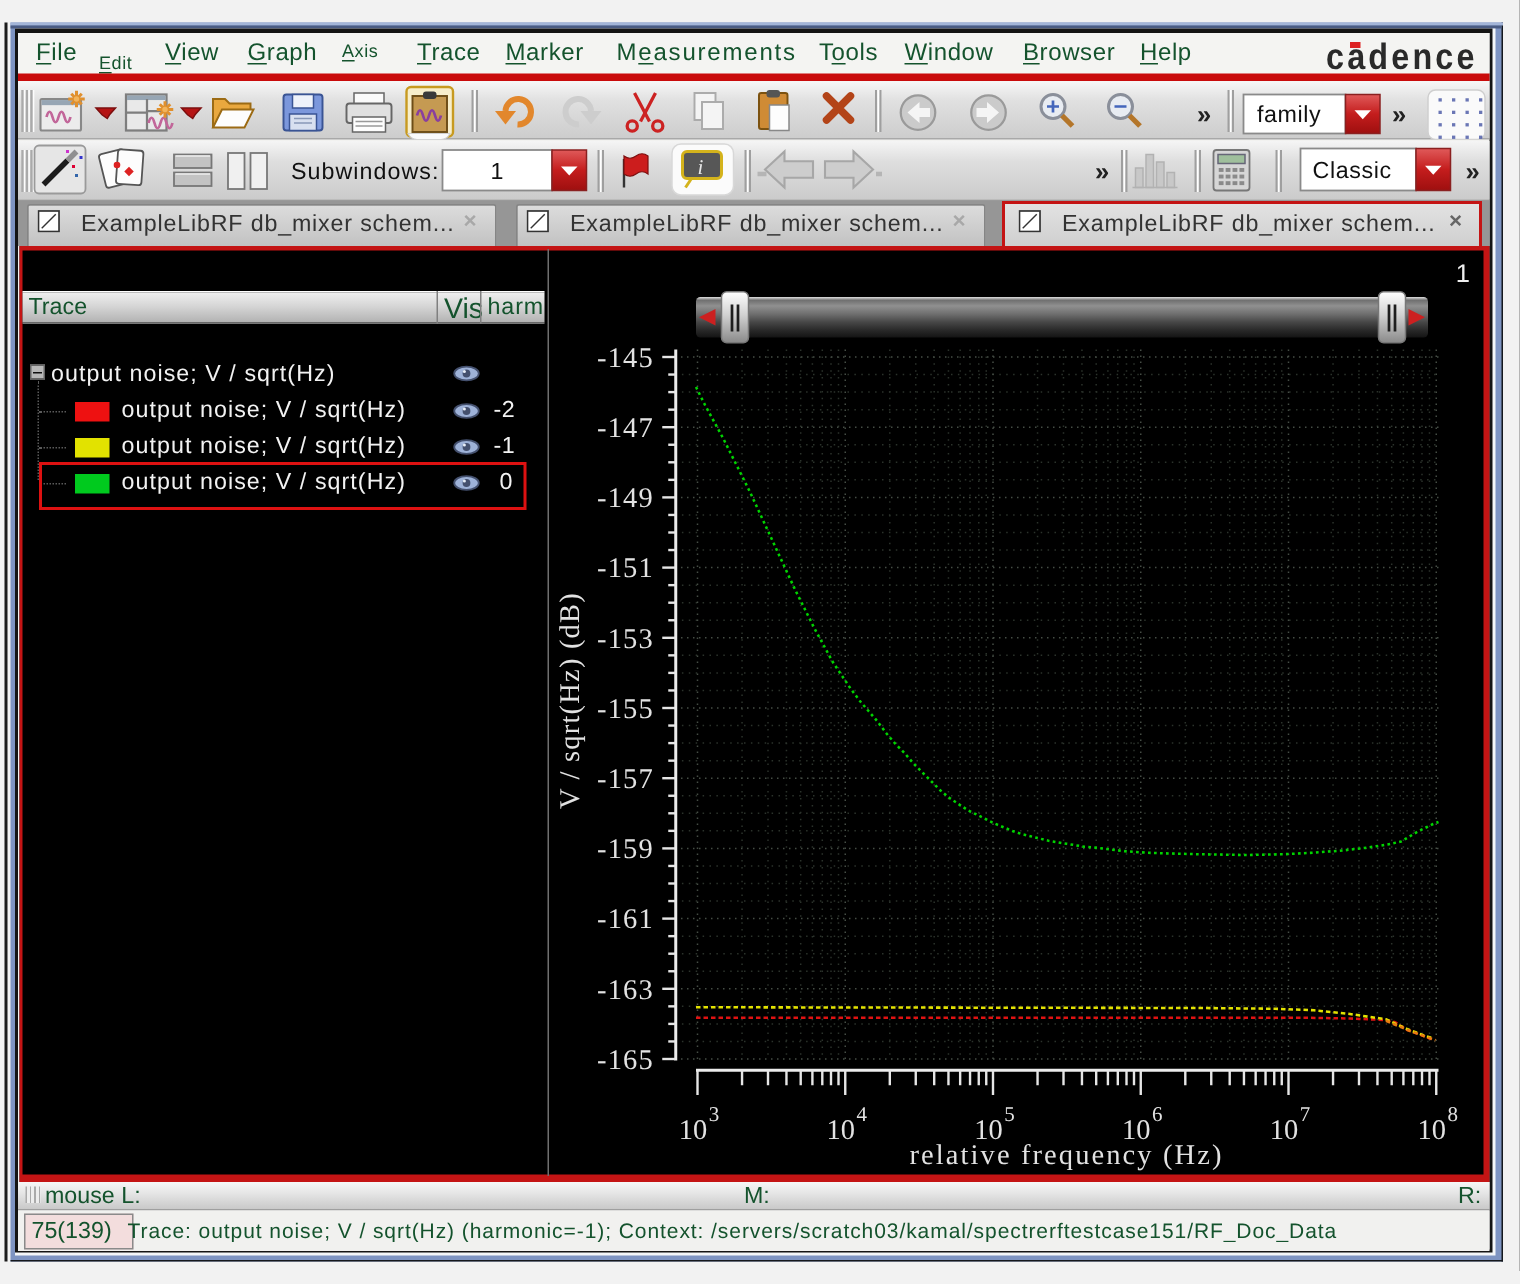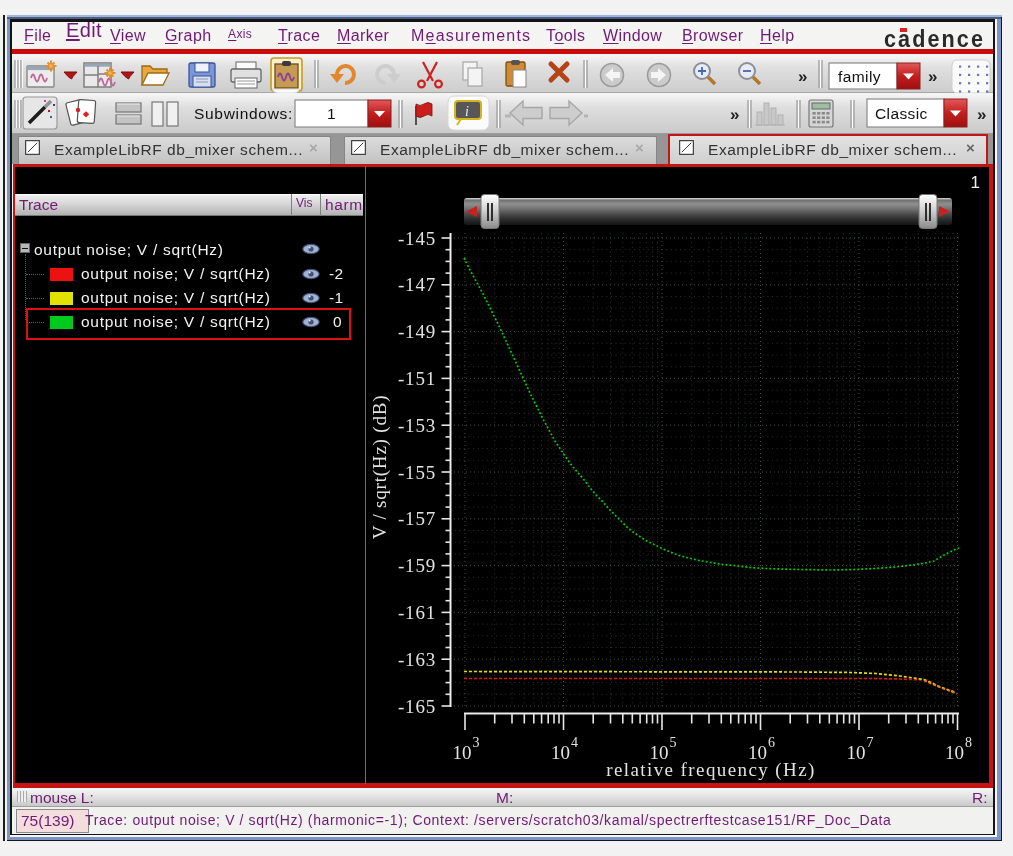--- a/index.html
+++ b/index.html
@@ -1,32 +1,32 @@
 <!DOCTYPE html>
 <html><head><meta charset="utf-8">
 <style>
 *{margin:0;padding:0;box-sizing:border-box}
 html,body{width:1013px;height:856px;background:#f2f2f2;overflow:hidden;
  font-family:"Liberation Sans",sans-serif;}
 .a{position:absolute}
-.txt{white-space:nowrap;color:#701a75}
+.txt{white-space:nowrap;color:#14532d}
 u{text-decoration:underline;text-underline-offset:2px}
 </style></head>
 <body>
 
 <div class="a" style="left:3px;top:15px;width:2px;height:826px;background:#1b1b1b"></div>
 <div class="a" style="left:6.5px;top:15px;width:995px;height:826px;background:#7e94c2;border-right:1.5px solid #15181d;border-bottom:1.5px solid #15181d"></div>
 <div class="a" style="left:6.5px;top:15px;width:995px;height:1.6px;background:#a3b5d8"></div>
 <div class="a" style="left:6.5px;top:16.6px;width:994px;height:2.6px;background:#4a5c84"></div>
 <div class="a" style="left:9.8px;top:19.3px;width:987.7px;height:818.2px;background:#f4f6f8"></div>
 <div class="a" style="left:9.8px;top:19.3px;width:985.2px;height:816.2px;background:#141414"></div>
 <div class="a" style="left:12px;top:21.8px;width:981px;height:811.7px;background:#f2f2f0"></div>
 <div class="a" style="left:12px;top:22px;width:981px;height:27px;background:#f4f4f2"></div>
 <div class="a txt" style="left:24px;top:27px;font-size:16px;letter-spacing:0.4px"><u>F</u>ile</div>
-<div class="a txt" style="left:66px;top:19px;font-size:20px;letter-spacing:0.4px"><u>E</u>dit</div>
+<div class="a txt" style="left:66px;top:35px;font-size:12px;letter-spacing:0.4px"><u>E</u>dit</div>
 <div class="a txt" style="left:110px;top:27px;font-size:16px;letter-spacing:0.4px"><u>V</u>iew</div>
 <div class="a txt" style="left:165px;top:27px;font-size:16px;letter-spacing:0.4px"><u>G</u>raph</div>
 <div class="a txt" style="left:228px;top:27px;font-size:12px;letter-spacing:0.4px"><u>A</u>xis</div>
 <div class="a txt" style="left:278px;top:27px;font-size:16px;letter-spacing:0.4px"><u>T</u>race</div>
 <div class="a txt" style="left:337px;top:27px;font-size:16px;letter-spacing:0.4px"><u>M</u>arker</div>
 <div class="a txt" style="left:411px;top:27px;font-size:16px;letter-spacing:0.4px"><span style="letter-spacing:1.2px">M<u>e</u>asurements</span></div>
 <div class="a txt" style="left:546px;top:27px;font-size:16px;letter-spacing:0.4px">T<u>o</u>ols</div>
 <div class="a txt" style="left:603px;top:27px;font-size:16px;letter-spacing:0.4px"><u>W</u>indow</div>
 <div class="a txt" style="left:682px;top:27px;font-size:16px;letter-spacing:0.4px"><u>B</u>rowser</div>
 <div class="a txt" style="left:760px;top:27px;font-size:16px;letter-spacing:0.4px"><u>H</u>elp</div>
@@ -255,21 +255,21 @@
     <rect x="0.7" y="0.7" width="14.6" height="14.6" fill="#fff" stroke="#333" stroke-width="1.2"></rect>
     <path d="M3,13 L13,3" stroke="#333" stroke-width="1"></path>
   </svg>
 <div class="a txt" style="left:708px;top:141px;font-size:15.5px;letter-spacing:0.55px;color:#333">ExampleLibRF db_mixer schem...</div>
 <div class="a" style="left:966px;top:139px;font-size:15px;font-weight:bold;color:#666">×</div>
 <div class="a" style="left:12.5px;top:163.5px;width:980px;height:624px;background:#000;border-style:solid;border-color:#c41414;border-width:3px 4px 5px 2.5px"></div>
 <div class="a" style="left:364.5px;top:166px;width:1.5px;height:618px;background:#6f6f6f"></div>
 <div class="a" style="left:15px;top:194px;width:348px;height:22px;background:linear-gradient(180deg,#efefef,#d6d6d6 45%,#b2b2b2);border-top:1px solid #fff;border-bottom:1px solid #777"></div>
 <div class="a txt" style="left:19px;top:196px;font-size:15.5px">Trace</div>
 <div class="a" style="left:291px;top:194px;width:1px;height:22px;background:#808080"></div>
-<div class="a txt" style="left:296px;top:196px;font-size:12px">Vis</div>
+<div class="a txt" style="left:296px;top:196px;font-size:19px">Vis</div>
 <div class="a" style="left:320px;top:194px;width:1px;height:22px;background:#808080"></div>
 <div class="a txt" style="left:325px;top:196px;font-size:15.5px;letter-spacing:0.6px;width:38px;overflow:hidden">harm</div>
 <div class="a" style="left:25px;top:254px;width:1px;height:66px;border-left:1px dotted #5a5a5a"></div>
 <div class="a" style="left:26px;top:274px;width:18px;height:1px;border-top:1px dotted #5a5a5a"></div>
 <div class="a" style="left:26px;top:298px;width:18px;height:1px;border-top:1px dotted #5a5a5a"></div>
 <div class="a" style="left:26px;top:322px;width:18px;height:1px;border-top:1px dotted #5a5a5a"></div>
 <div class="a" style="left:20px;top:243px;width:10px;height:10px;background:#b8b8b8;border:1px solid #666"></div>
 <div class="a" style="left:22px;top:247.5px;width:6px;height:1.4px;background:#111"></div>
 <div class="a txt" style="left:34px;top:241px;font-size:15.5px;letter-spacing:0.7px;color:#f2f2f2">output noise; V / sqrt(Hz)</div>
 <svg class="a" style="left:302px;top:243px" width="18" height="12" viewBox="0 0 18 12">

